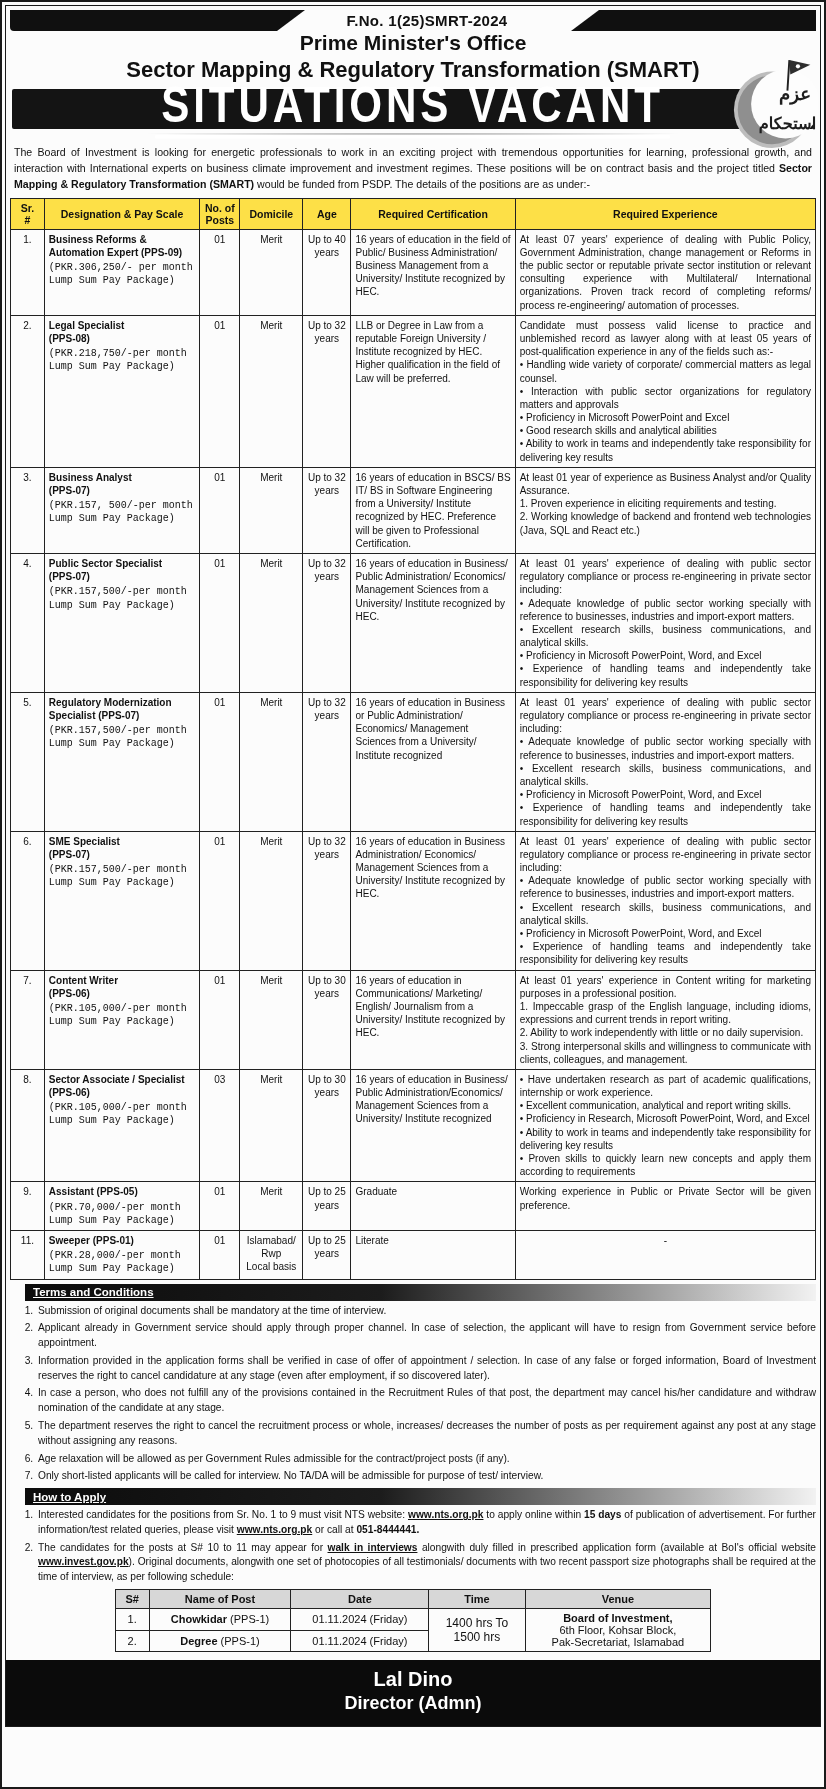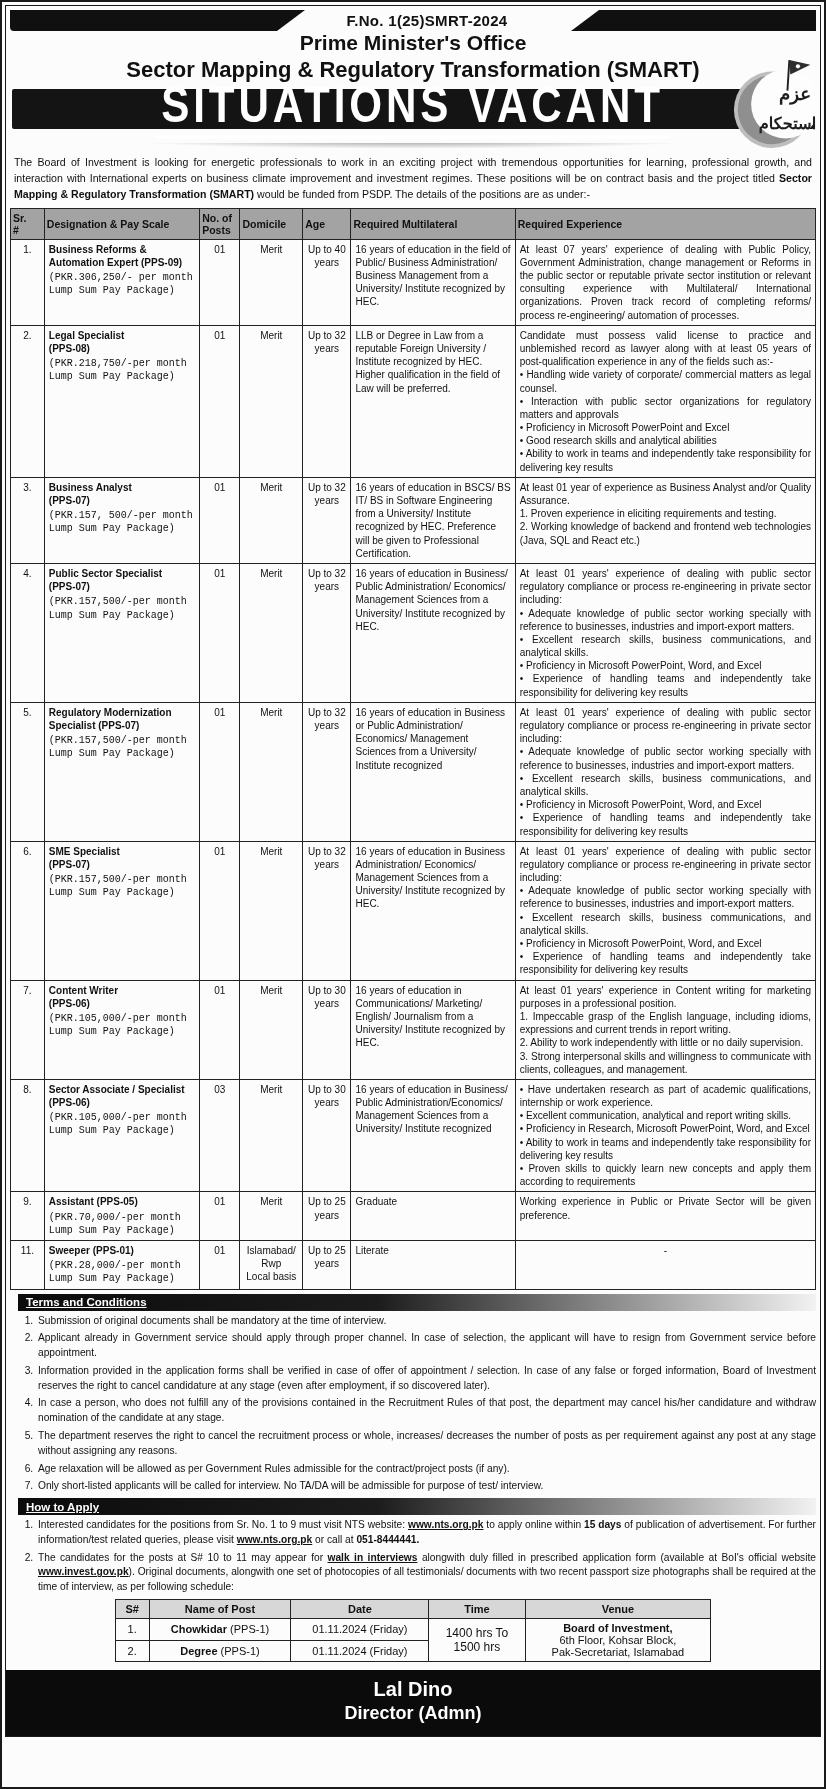--- a/index.html
+++ b/index.html
@@ -21,53 +21,53 @@
   .file-no   { font-size:15px; font-weight:bold; letter-spacing:.3px; position:relative; z-index:2;margin-left:28px; }
   .office    { font-size:21px; font-weight:bold; margin-top:2px; }
   .board     { font-size:21px; font-weight:bold; margin-top:2px; letter-spacing:.4px; }
   .project   { font-size:22px; font-weight:bold; margin-top:2px; }
   .logo {
     position:absolute; top:38px; right:-2px; width:86px; height:118px; z-index:3;
   }
 
   
   .banner {
-    margin:6px 2px 14px 2px; background:#141414; height:40px;
+    margin:6px 2px 4px 2px; background:#141414; height:40px;
     display:flex; align-items:center; justify-content:center;
     border-radius:2px;
   }
   .banner span {
     color:#fff; font-size:43px; font-weight:bold; letter-spacing:4px;
     transform:scale(.98,1.18); display:inline-block;
     border-bottom:3px solid #fff; padding:0 6px 3px 6px; line-height:1.05;
   }
   .banner-swoosh { height:10px; margin:0 14px;
     background:radial-gradient(ellipse 55% 140% at 50% -40%, rgba(0,0,0,.45), rgba(0,0,0,0) 70%); }
 
   
   .intro { font-size:10.6px; line-height:1.5; text-align:justify; padding:2px 4px 5px 4px; }
 
   
   table.jobs { width:100%; border-collapse:collapse; table-layout:fixed; }
   table.jobs th, table.jobs td { border:1.2px solid #222; vertical-align:top; }
   table.jobs th {
-    background:#a3a3a3; font-size:10.5px; font-weight:bold; text-align:left;
+    background:#fde047; font-size:10.5px; font-weight:bold; text-align:center;
     padding:3px 2px; white-space:pre-line; vertical-align:middle;
   }
   table.jobs td { font-size:10px; line-height:1.32; padding:3px 4px; }
   td.c { text-align:center; white-space:pre-line; }
   td.desig .t { font-weight:bold; white-space:pre-line; }
   td.desig .s { margin-top:2px;font-family:Liberation Mono, monospace; }
   td.qual { white-space:pre-line; }
   td.exp  { white-space:pre-line; text-align:justify;margin-left:8px; }
   td.exp.dash { text-align:center; }
 
   
   .section-bar {
-    margin:4px 0 3px 8px; height:17px; padding:1px 8px;
+    margin:4px 0 3px 15px; height:17px; padding:1px 8px;
     background:linear-gradient(to right,#0c0c0c 0%,#1c1c1c 45%,#9a9a9a 78%,#f2f2f2 100%);
     display:flex; align-items:center;
   }
   .section-bar span { color:#fff; font-size:11.5px; font-weight:bold; text-decoration:underline; }
 
   ol.terms, ol.apply { padding-left:26px; font-size:10.2px; line-height:1.45; }
   ol.terms li, ol.apply li { margin-bottom:3px; text-align:justify; padding-left:2px; }
   .seg-b { font-weight:bold; }
   .seg-bu { font-weight:bold; text-decoration:underline; }
 
@@ -129,21 +129,21 @@
       </colgroup>
       <thead>
           <tr>
             <th>Sr.
 #</th>
             <th>Designation &amp; Pay Scale</th>
             <th>No. of
 Posts</th>
             <th>Domicile</th>
             <th>Age</th>
-            <th>Required Multilateral</th>
+            <th>Required Certification</th>
             <th>Required Experience</th>
           </tr>
         </thead>
       <tbody>
           <tr>
             <td class="c">1.</td>
             <td class="desig">
               <div class="t">Business Reforms &amp;
 Automation Expert (PPS-09)</div>
               <div class="s">(PKR.306,250/- per month Lump Sum Pay Package)</div>

